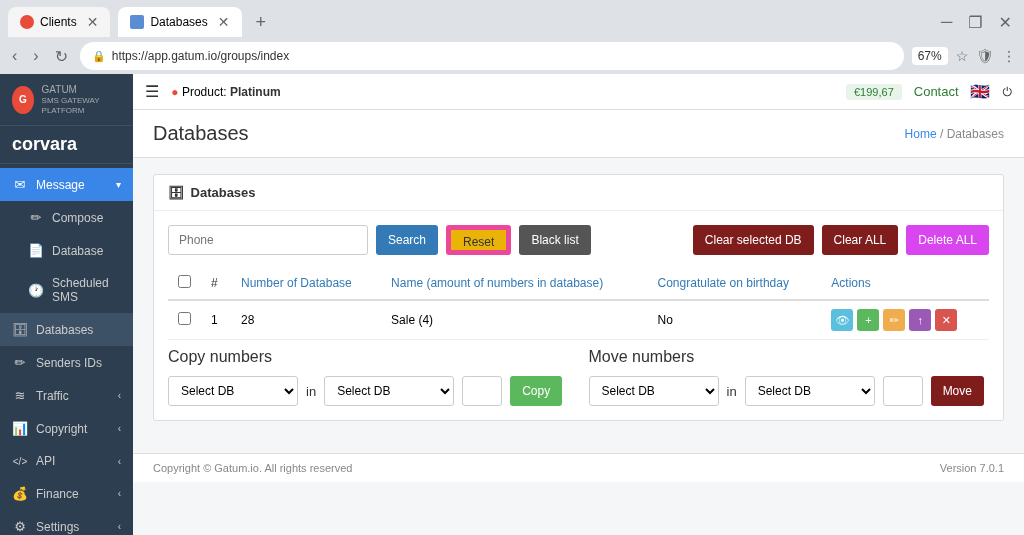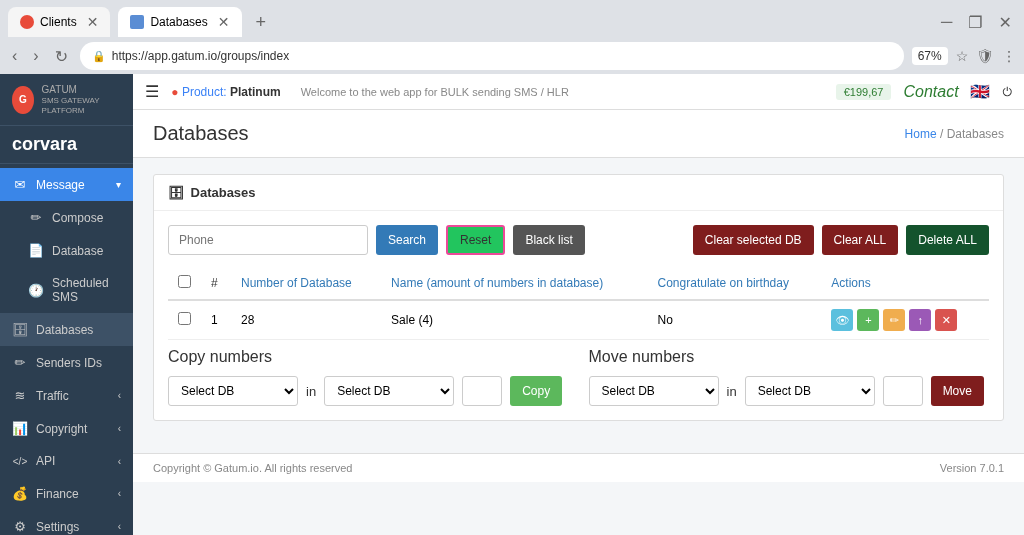--- a/index.html
+++ b/index.html
@@ -37,48 +37,48 @@
     .sidebar-item { padding: 9px 12px; display: flex; align-items: center; gap: 8px; cursor: pointer; color: #ccc; font-size: 12px; }
     .sidebar-item.active { background: #3a86e8; color: #fff; }
     .sidebar-item.active .si-icon { color: #fff; }
     .si-icon { font-size: 13px; width: 16px; text-align: center; }
     .si-arrow { margin-left: auto; font-size: 10px; }
 
     
     .topbar { background: #fff; border-bottom: 1px solid #ddd; padding: 0 12px; height: 36px; display: flex; align-items: center; gap: 12px; font-size: 12px; }
     .topbar-menu { font-size: 16px; cursor: pointer; color: #333; }
     .topbar-product { color: #333; }
-    .topbar-product span { color: #3b82f6; }
+    .topbar-product span { color: #000000; }
     .topbar-slogan { color: #888; font-size: 11px; margin-left: 8px; }
     .topbar-right { margin-left: auto; display: flex; align-items: center; gap: 12px; }
     .topbar-balance { background: #e8f4ea; color: #2e7d32; padding: 2px 8px; border-radius: 3px; font-size: 11px; }
-    .topbar-contact { color: #2e7d32; font-size: 16px; font-style: italic; }
+    .topbar-contact { color: #2e7d32; font-size: 13px; }
     .topbar-flag { font-size: 16px; }
     .topbar-logout { color: #333; cursor: pointer; }
 
     
     .main-content { flex: 1; background: #f4f6f8; padding: 0; overflow-y: auto; }
     .page-header { background: #fff; padding: 12px 20px; border-bottom: 1px solid #ddd; display: flex; align-items: center; justify-content: space-between; }
     .page-title { font-size: 20px; font-weight: normal; color: #333; }
     .breadcrumb { font-size: 12px; color: #888; }
     .breadcrumb a { color: #3a86e8; text-decoration: none; }
 
     .content-area { padding: 16px 20px; }
     .card { background: #fff; border: 1px solid #ddd; border-radius: 3px; margin-bottom: 16px; }
     .card-header { padding: 10px 14px; border-bottom: 1px solid #eee; display: flex; align-items: center; gap: 6px; font-size: 13px; font-weight: bold; color: #333; }
     .card-body { padding: 14px; }
 
     .filter-row { display: flex; align-items: center; gap: 8px; flex-wrap: wrap; }
     .filter-input { border: 1px solid #ccc; border-radius: 3px; padding: 7px 10px; font-size: 12px; width: 200px; height: 30px; }
     .btn { padding: 5px 12px; border: none; border-radius: 3px; cursor: pointer; font-size: 12px; height: 30px; font-weight: normal; }
     .btn-primary { background: #337ab7; color: #fff; }
-    .btn-default { background: #22c55e; color: #333; border: 2px solid #ec4899; }
+    .btn-default { background: #eab308; color: #333; border: 5px solid #ec4899; }
     .btn-success { background: #5cb85c; color: #fff; }
     .btn-warning { background: #7f1d1d; color: #fff; }
-    .btn-danger { background: #14532d; color: #fff; }
+    .btn-danger { background: #d946ef; color: #fff; }
     .btn-dark { background: #555; color: #fff; }
 
     .create-base-wrapper { position: relative; display: inline-block; }
     .create-base-wrapper::before { content: ''; position: absolute; top: -3px; left: -3px; right: -3px; bottom: -3px; border: 2px solid #cc0000; border-radius: 4px; z-index: 1; pointer-events: none; }
 
     .spacer { flex: 1; }
 
     .showing-text { font-size: 12px; color: #333; margin-bottom: 8px; }
     .showing-text strong { font-weight: bold; }
 
@@ -214,21 +214,20 @@
 
     <div class="main-content">
 
       <div class="topbar">
         <span class="topbar-menu">☰</span>
         <span class="topbar-product">
           <span style="color:#e84b3a;">●</span>
           <span>Product:</span>
           <strong>Platinum</strong>
         </span>
-        <span class="topbar-slogan">Welcome to the web app for BULK sending SMS / HLR</span>
         <div class="topbar-right">
           <span class="topbar-balance">€199,67</span>
           <span class="topbar-contact">Contact</span>
           <span class="topbar-flag">🇬🇧</span>
           <span class="topbar-logout">⏻</span>
         </div>
       </div>
 
       <div class="page-header">
         <h1 class="page-title">Databases</h1>

